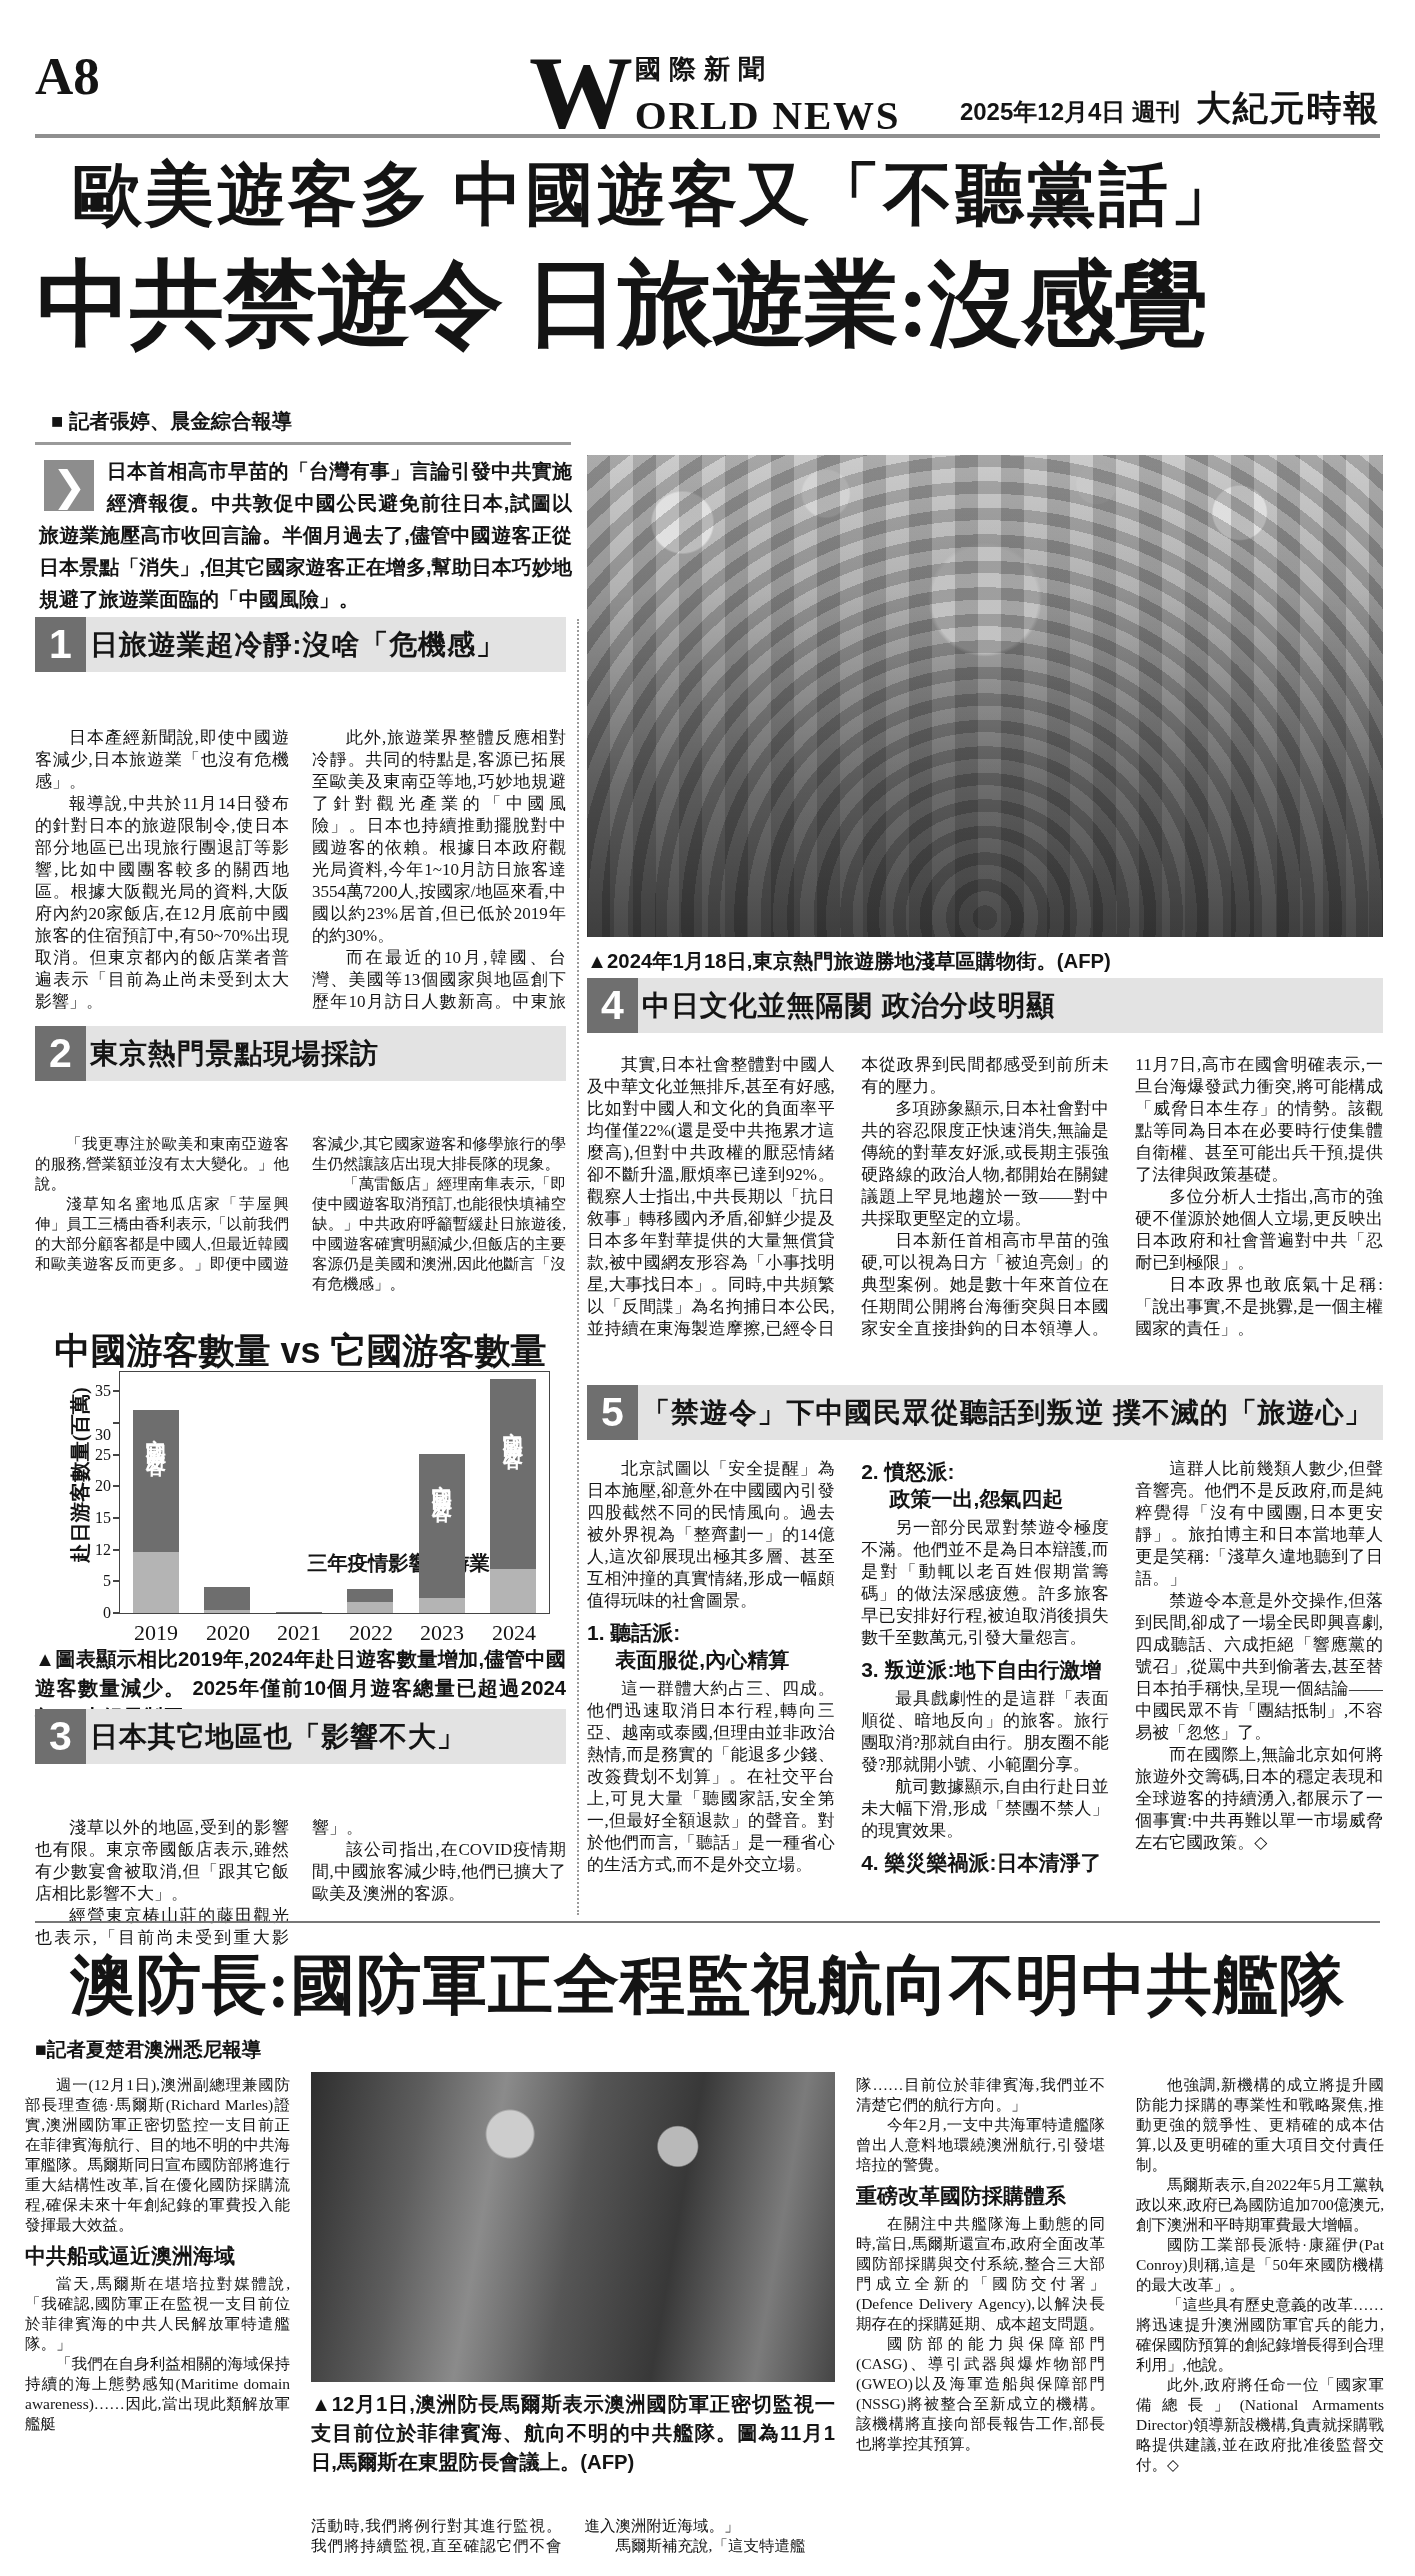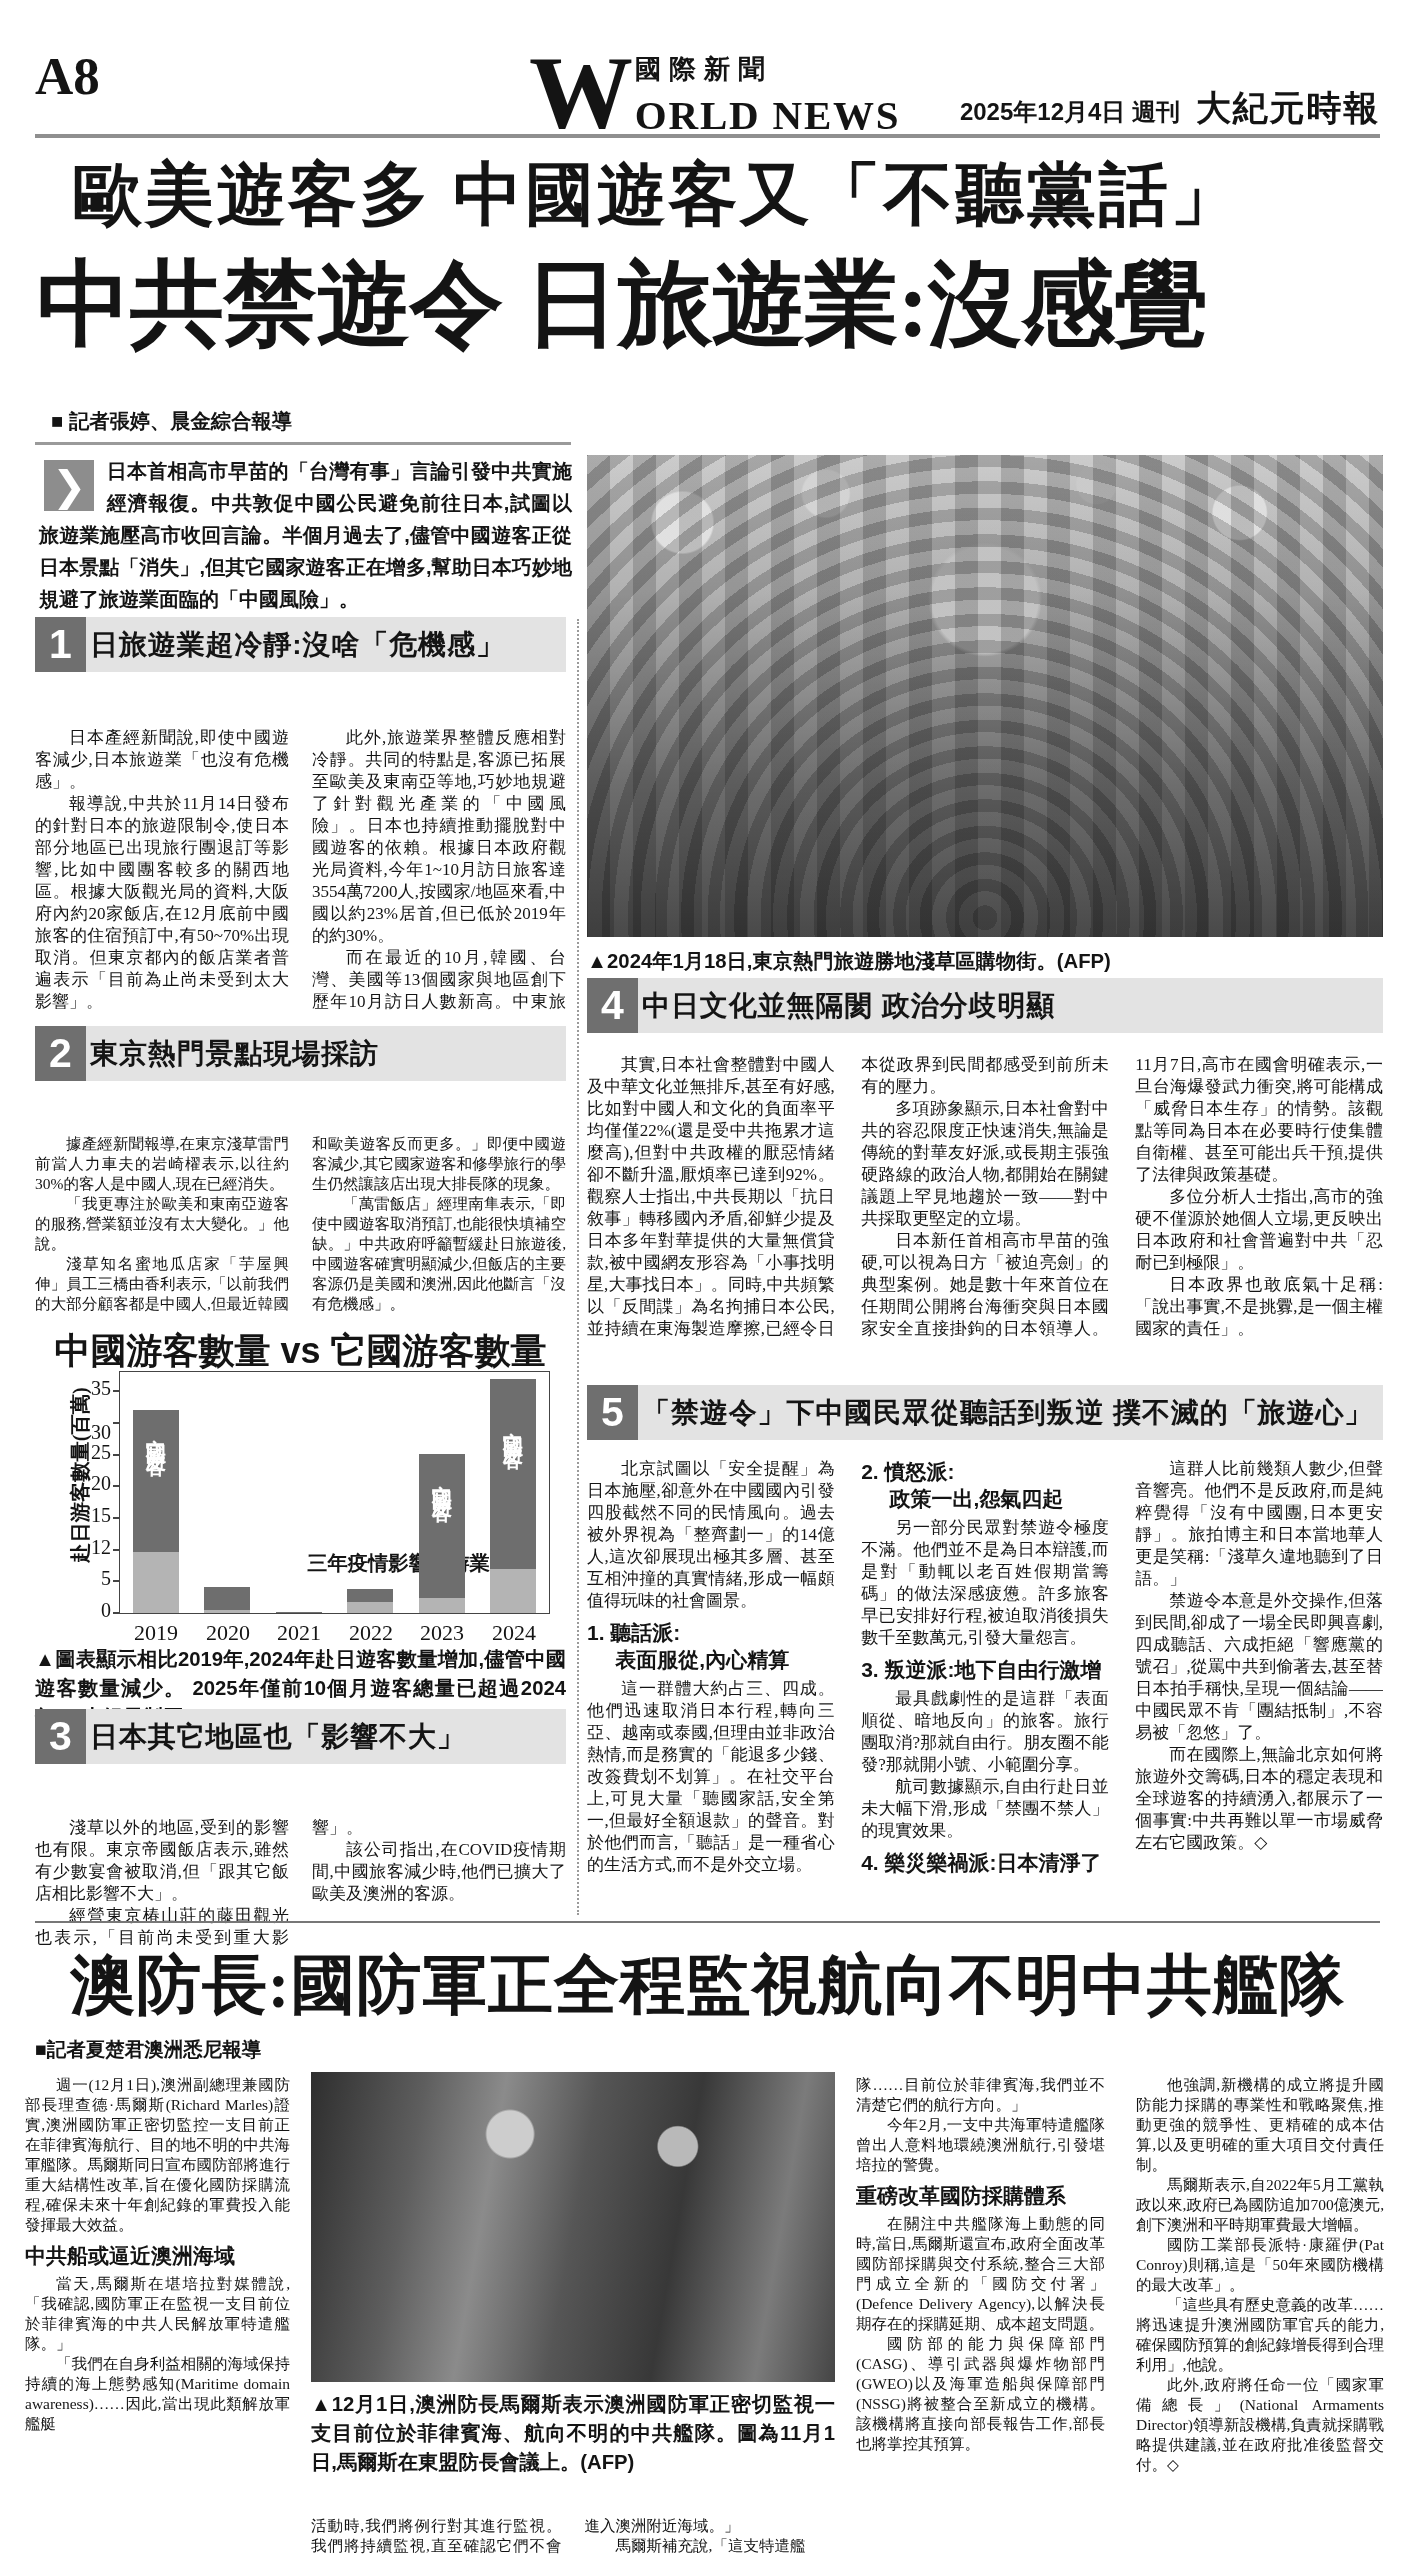--- a/index.html
+++ b/index.html
@@ -87,21 +87,21 @@
   .chart-plot{position:absolute;left:84px;top:44px;width:429px;height:241px;
               border:1.8px solid #444;}
   .chart-ylabel{position:absolute;left:-88px;top:134px;width:265px;text-align:center;
                 font-weight:700;font-size:20.3px;transform:rotate(-90deg);}
   .chart-annotation{position:absolute;left:146px;top:177px;width:265px;text-align:center;
                     font-family:var(--sans);font-weight:900;font-size:20.3px;}
   .bar-seg{position:absolute;}
   .bar-label{position:absolute;left:50%;transform:translateX(-50%);color:#fff;
              font-family:var(--sans);font-weight:700;font-size:20.3px;
              writing-mode:vertical-rl;letter-spacing:5.3px;}
-  .ytick{position:absolute;width:35px;text-align:right;font-size:20px;left:-44px;}
+  .ytick{position:absolute;width:35px;text-align:right;font-size:16px;left:-44px;}
   .ytick-mark{position:absolute;width:7px;height:1.8px;background:#444;left:-7px;}
   .xlabel{position:absolute;text-align:center;font-size:22px;top:248px;}
   
   .headline2{left:35px;top:1941px;width:1345px;text-align:center;font-weight:900;
              font-size:65px;letter-spacing:0.9px;white-space:nowrap;}
   .byline2{left:35px;top:2036px;font-family:var(--sans);font-weight:700;font-size:19.5px;}
 </style>
 </head>
 <body>
 
@@ -142,21 +142,20 @@
       <p class="p">報導說,中共於11月14日發布的針對日本的旅遊限制令,使日本部分地區已出現旅行團退訂等影響,比如中國團客較多的關西地區。根據大阪觀光局的資料,大阪府內約20家飯店,在12月底前中國旅客的住宿預訂中,有50~70%出現取消。但東京都內的飯店業者普遍表示「目前為止尚未受到太大影響」。</p>
       <p class="p">此外,旅遊業界整體反應相對冷靜。共同的特點是,客源已拓展至歐美及東南亞等地,巧妙地規避了針對觀光產業的「中國風險」。日本也持續推動擺脫對中國遊客的依賴。根據日本政府觀光局資料,今年1~10月訪日旅客達3554萬7200人,按國家/地區來看,中國以約23%居首,但已低於2019年的約30%。</p>
       <p class="p">而在最近的10月,韓國、台灣、美國等13個國家與地區創下歷年10月訪日人數新高。中東旅客較去年同月增長33.8%,德國則增長29.2%。</p>
     </div>
 
   <div class="abs sec-bar" style="left:35px;top:1026px;width:531px;">
     <span class="sec-num">2</span>
     <span class="sec-title">東京熱門景點現場採訪</span>
   </div>
   <div class="abs body tight cols2" style="left:35px;top:1102px;width:531px;height:218px;">
-      <p class="p">據產經新聞報導,在東京淺草雷門前當人力車夫的岩崎櫂表示,以往約30%的客人是中國人,現在已經消失。</p>
       <p class="p">「我更專注於歐美和東南亞遊客的服務,營業額並沒有太大變化。」他說。</p>
       <p class="p">淺草知名蜜地瓜店家「芋屋興伸」員工三橋由香利表示,「以前我們的大部分顧客都是中國人,但最近韓國和歐美遊客反而更多。」即便中國遊客減少,其它國家遊客和修學旅行的學生仍然讓該店出現大排長隊的現象。</p>
       <p class="p">「萬雷飯店」經理南隼表示,「即使中國遊客取消預訂,也能很快填補空缺。」中共政府呼籲暫緩赴日旅遊後,中國遊客確實明顯減少,但飯店的主要客源仍是美國和澳洲,因此他斷言「沒有危機感」。</p>
     </div>
 
   <div class="abs chart">
     <div class="chart-title">中國游客數量 vs 它國游客數量</div>
     <div class="chart-ylabel">赴日游客數量(百萬)</div>
     <div class="chart-plot" id="chart-plot">
       <div class="chart-annotation">三年疫情影響旅游業</div>

